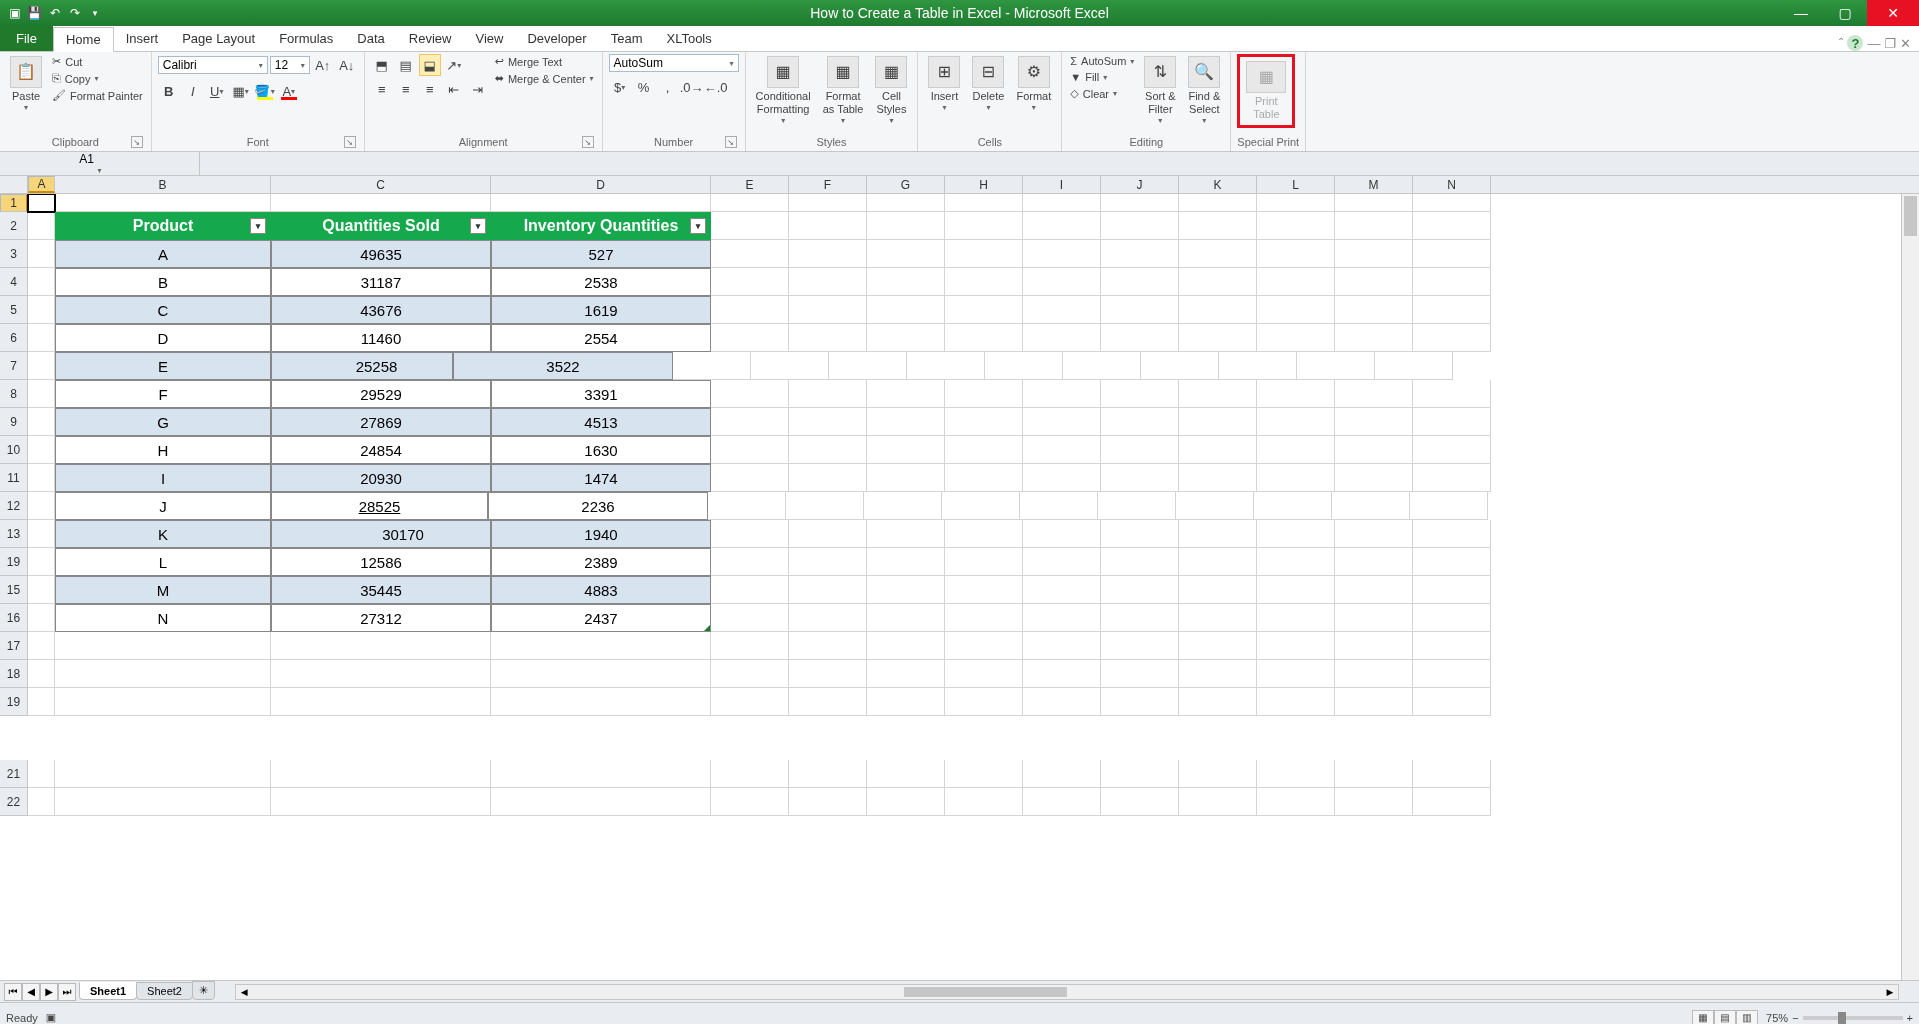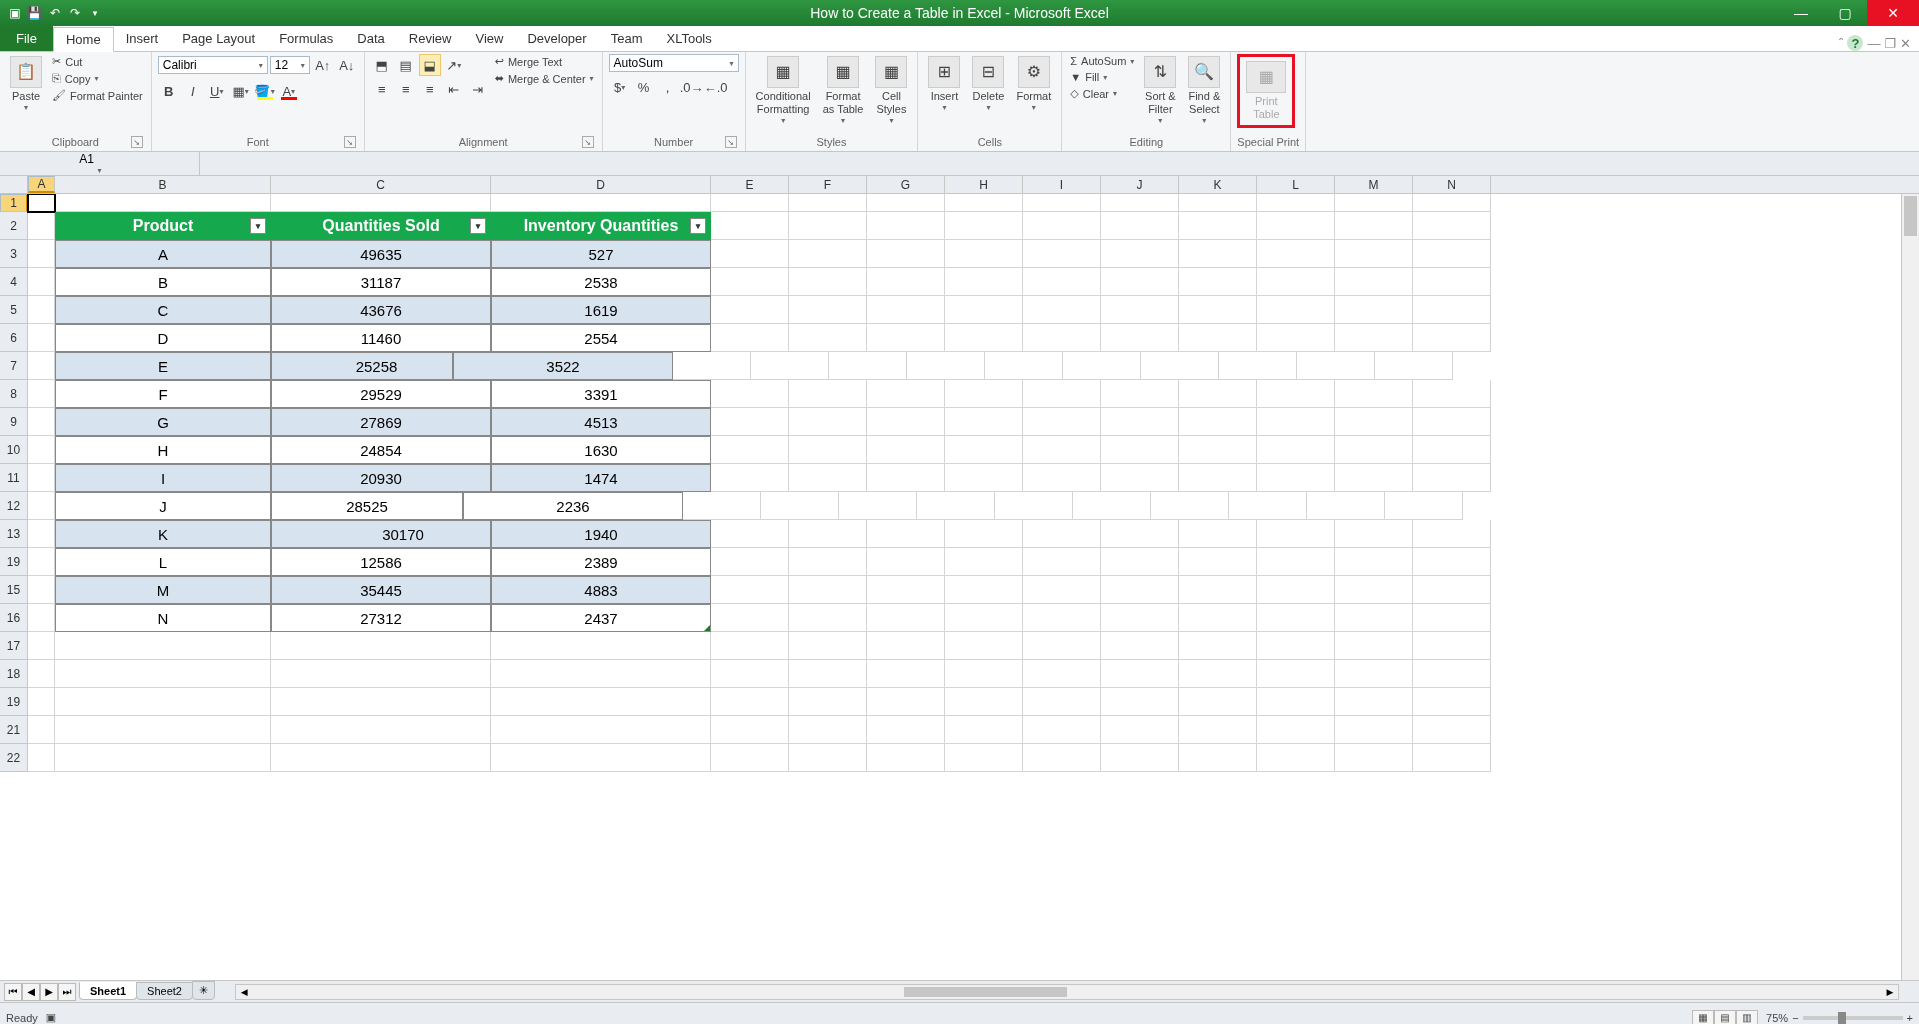--- a/index.html
+++ b/index.html
@@ -543,21 +543,21 @@
         <div class="cell" style="width: 78px;"></div>
         <div class="cell" style="width: 78px;"></div>
         <div class="cell" style="width: 78px;"></div>
         <div class="cell" style="width: 78px;"></div>
         <div class="cell" style="width: 78px;"></div>
       </div>
       <div class="row" style="height: 28px;">
         <div class="rowh">12</div>
         <div class="cell" style="width: 27px;"></div>
         <div class="cell tb-cell" style="width: 216px;">J</div>
-        <div class="cell tb-cell" style="width: 192px;">28525</div>
+        <div class="cell tb-cell" style="width: 217px; text-decoration: underline;">28525</div>
         <div class="cell tb-cell" style="width: 220px;">2236</div>
         <div class="cell" style="width: 78px;"></div>
         <div class="cell" style="width: 78px;"></div>
         <div class="cell" style="width: 78px;"></div>
         <div class="cell" style="width: 78px;"></div>
         <div class="cell" style="width: 78px;"></div>
         <div class="cell" style="width: 78px;"></div>
         <div class="cell" style="width: 78px;"></div>
         <div class="cell" style="width: 78px;"></div>
         <div class="cell" style="width: 78px;"></div>
@@ -675,21 +675,21 @@
         <div class="cell" style="width: 78px;"></div>
         <div class="cell" style="width: 78px;"></div>
         <div class="cell" style="width: 78px;"></div>
         <div class="cell" style="width: 78px;"></div>
         <div class="cell" style="width: 78px;"></div>
         <div class="cell" style="width: 78px;"></div>
         <div class="cell" style="width: 78px;"></div>
         <div class="cell" style="width: 78px;"></div>
         <div class="cell" style="width: 78px;"></div>
       </div>
-      <div class="row" style="height: 28px;">
+      <div class="row" style="height: 28px; margin-top: 44px;">
         <div class="rowh">21</div>
         <div class="cell" style="width: 27px;"></div>
         <div class="cell" style="width: 216px;"></div>
         <div class="cell" style="width: 220px;"></div>
         <div class="cell" style="width: 220px;"></div>
         <div class="cell" style="width: 78px;"></div>
         <div class="cell" style="width: 78px;"></div>
         <div class="cell" style="width: 78px;"></div>
         <div class="cell" style="width: 78px;"></div>
         <div class="cell" style="width: 78px;"></div>

